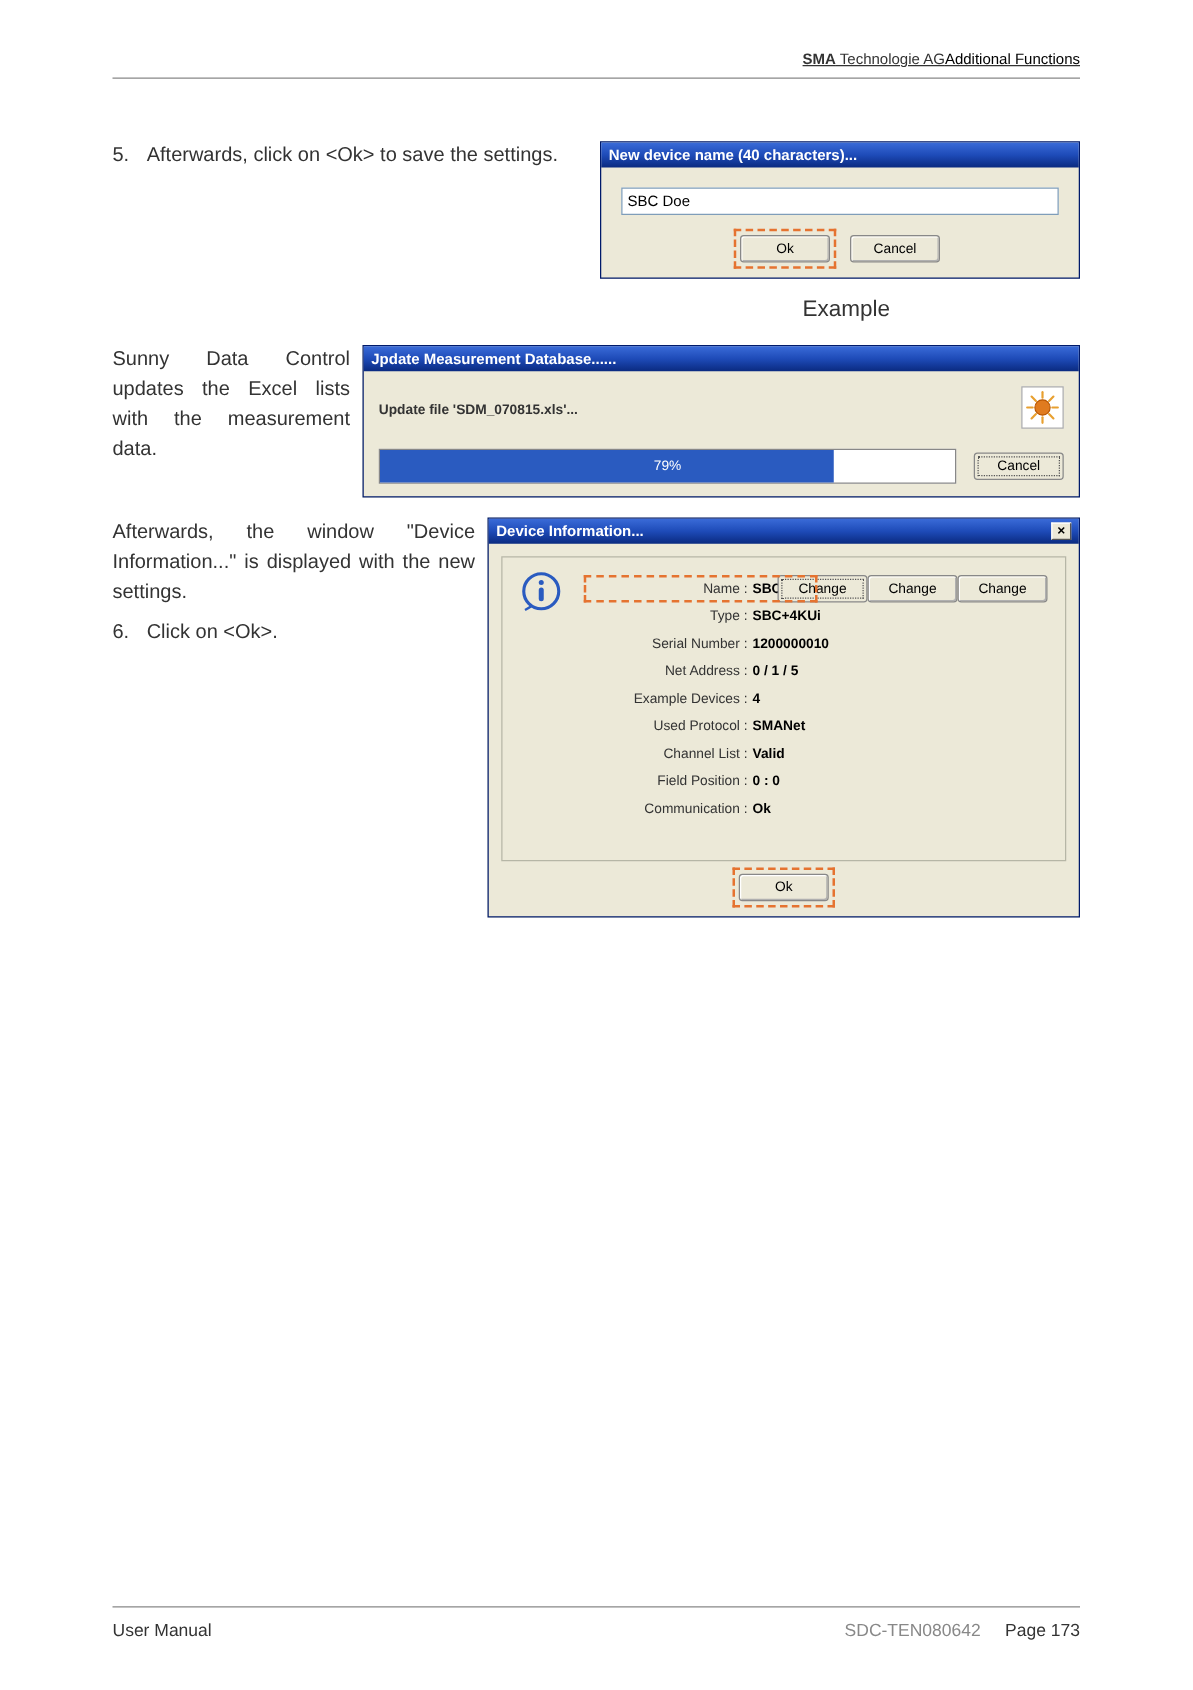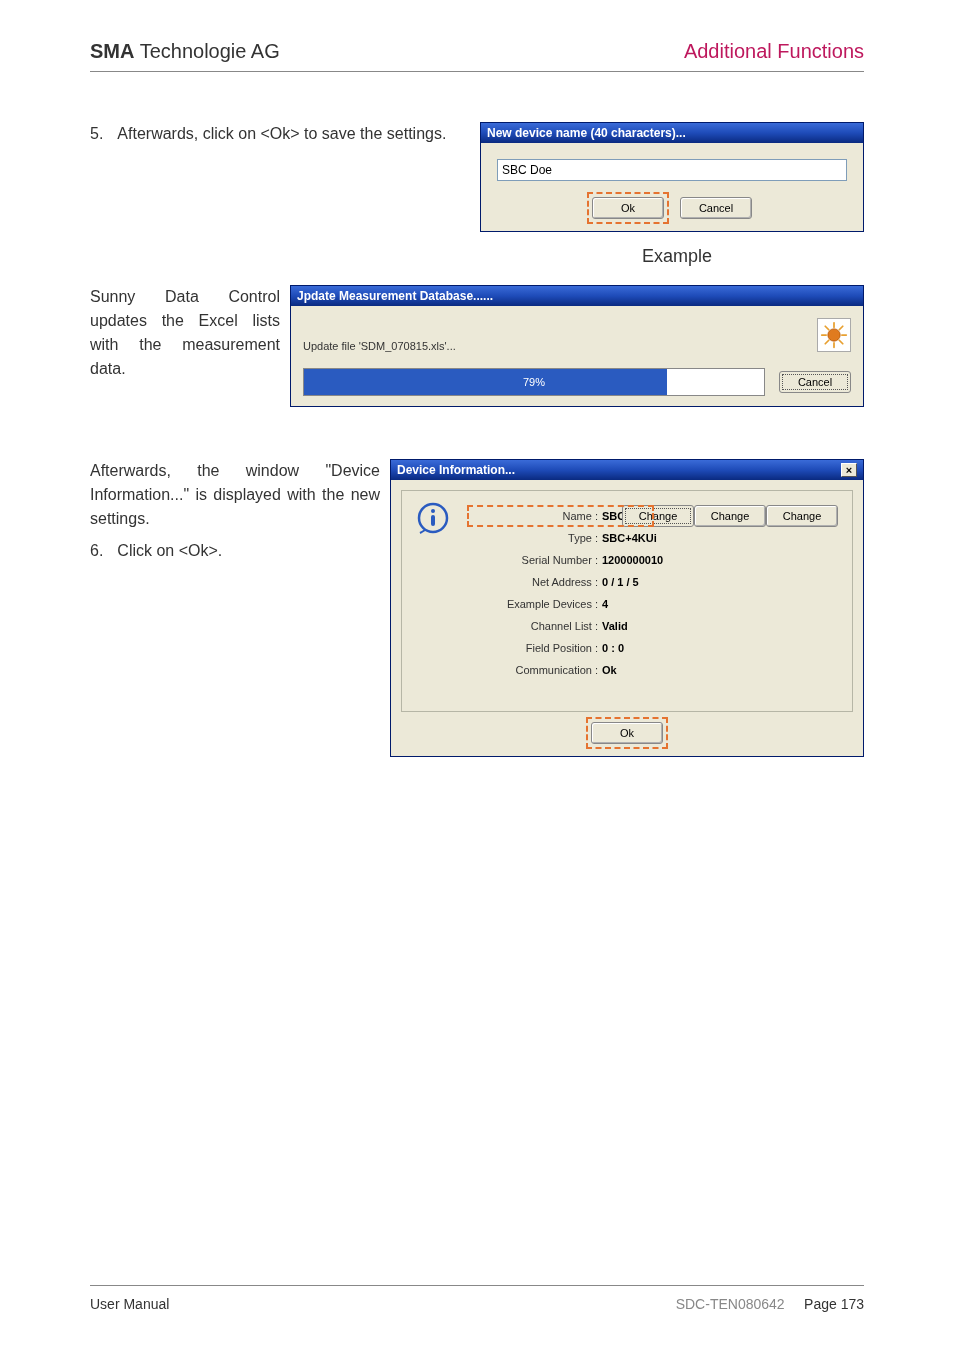--- a/index.html
+++ b/index.html
@@ -7,27 +7,28 @@
     width: 954px;
     height: 1352px;
     background: #fff;
     font-family: "Segoe UI", Arial, sans-serif;
     color: #333;
     position: relative;
     padding: 40px 90px 40px 90px;
   }
   .header-row {
     display: flex;
-    justify-content: space-between;
-    font-size: 20px;
+    justify-content: flex-end;
+    font-size: 12px;
     margin-bottom: 8px;
+    text-decoration: underline;
   }
   .header-left { color: #333; }
   .header-left .bold { font-weight: bold; }
-  .header-right { color: #be185d; }
+  .header-right { color: #000000; }
   .hr-top {
     border: none;
     border-top: 1px solid #888;
     margin-bottom: 50px;
   }
   .section-5 {
     display: flex;
     align-items: flex-start;
     gap: 10px;
   }
@@ -100,21 +101,21 @@
   .example-label {
     text-align: center;
     font-size: 18px;
     margin: 14px 0 18px 0;
     padding-left: 400px;
   }
   .section-update {
     display: flex;
     gap: 10px;
     align-items: flex-start;
-    margin-bottom: 52px;
+    margin-bottom: 16px;
   }
   .update-text {
     width: 190px;
     font-size: 16px;
     line-height: 1.5;
     text-align: justify;
   }
   .dlg2 {
     flex: 1;
     border: 1px solid #001a6b;
@@ -128,22 +129,23 @@
     font-weight: bold;
     padding: 3px 6px;
   }
   .dlg2-body {
     padding: 12px 12px 10px 12px;
     position: relative;
   }
   .dlg2-row1 {
     display: flex;
     justify-content: space-between;
-    align-items: flex-end;
+    align-items: center;
     margin-bottom: 16px;
+    font-weight: bold;
   }
   .dlg2-file {
     font-size: 11px;
     color: #333;
     padding-top: 4px;
   }
   .sun-icon {
     width: 34px;
     height: 34px;
     border: 1px solid #aaa;
@@ -418,20 +420,24 @@
         </div>
         <div class="info-row">
           <span class="info-label">Net Address :</span>
           <span class="info-value">0 / 1 / 5</span>
         </div>
         <div class="info-row">
           <span class="info-label">Example Devices :</span>
           <span class="info-value">4</span>
         </div>
         <div class="info-row">
+          <span class="info-label">Used Protocol :</span>
+          <span class="info-value">SMANet</span>
+        </div>
+        <div class="info-row">
           <span class="info-label">Channel List :</span>
           <span class="info-value">Valid</span>
         </div>
         <div class="info-row">
           <span class="info-label">Field Position :</span>
           <span class="info-value">0 : 0</span>
         </div>
         <div class="info-row">
           <span class="info-label">Communication :</span>
           <span class="info-value">Ok</span>

